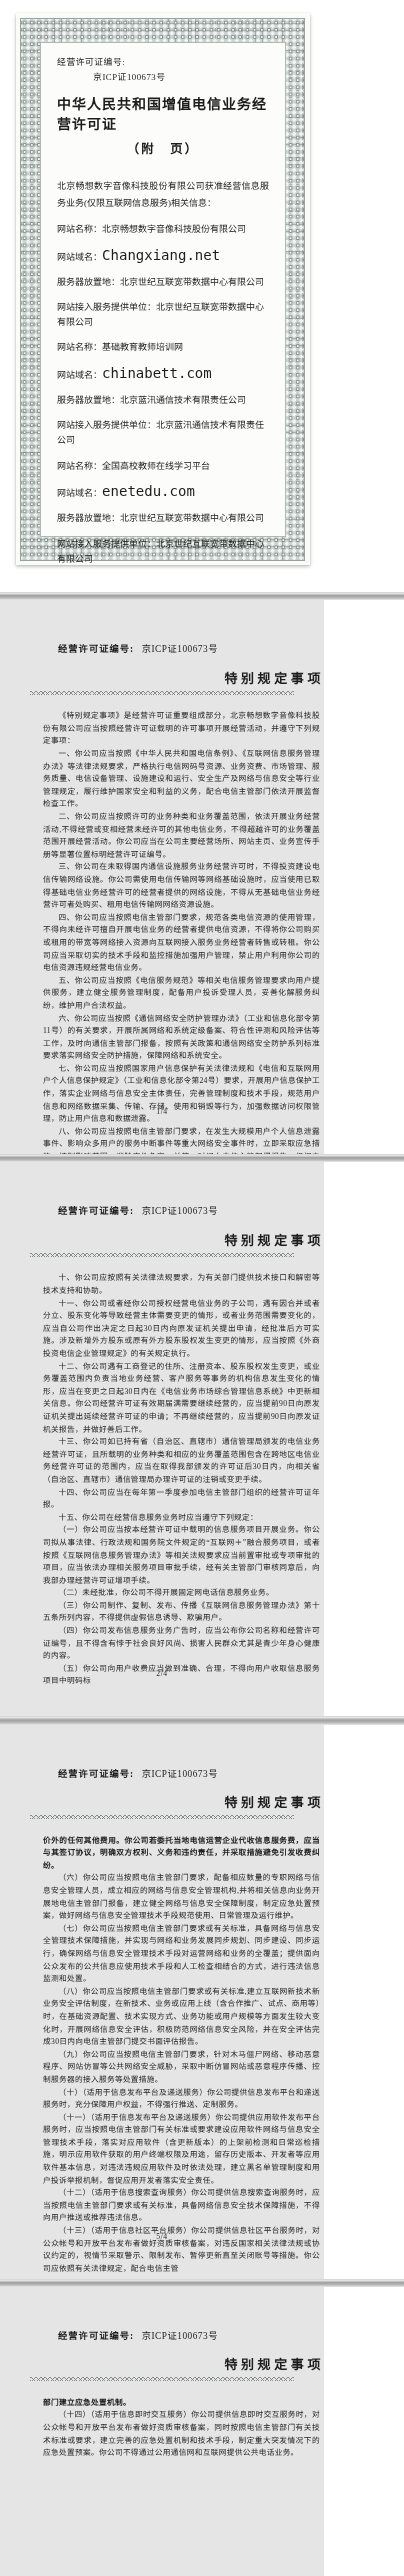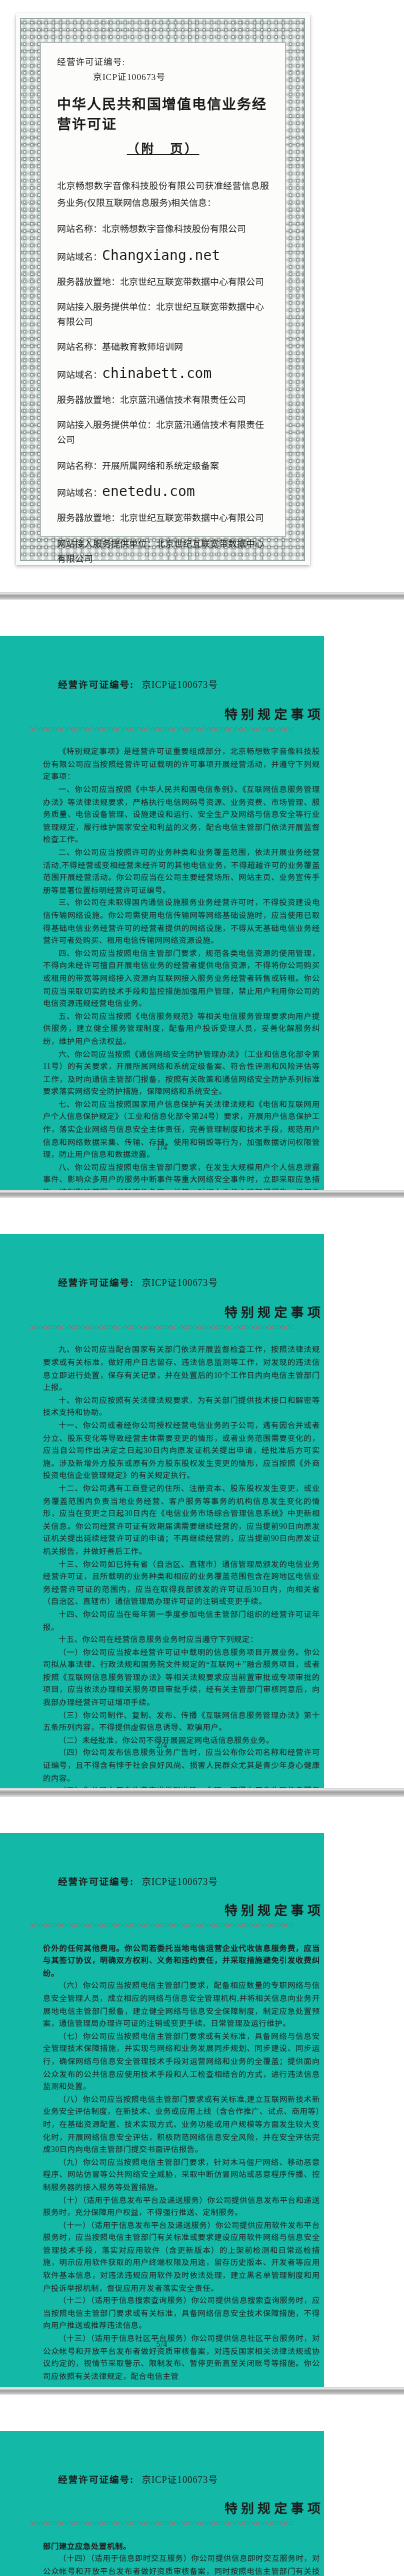--- a/index.html
+++ b/index.html
@@ -53,39 +53,38 @@
     font-size:14px;
     font-weight:bold;
     letter-spacing:1px;
   }
   .cert-subtitle{
     margin:6.2px 0 0;
     text-align:center;
     font-size:12.4px;
     font-weight:bold;
     letter-spacing:2.1px;
-    text-decoration:underline;
   }
   .cert-intro{
     margin:20.6px 0 0;
     font-size:9px;
     line-height:17px;
     text-align:justify;
   }
   .cert-entries{margin-top:10px;}
   .cert-entry{
     margin:10.3px 0 0;
     font-size:9px;
     line-height:15px;
     text-align:left;
   }
   .cert-entry .val.mono{font-family:"DejaVu Sans Mono","Liberation Mono",monospace;font-size:14px;}
 
   
-  .doc-page{background:#14b8a6;margin-top:36px;}
+  .doc-page{background:#e5e5e5;}
   .doc-h1076{height:554px;}
   .doc-h1143{height:589px;}
   .doc-head{
     padding:41px 0 0 58px;
     font-size:9.3px;
   }
   .doc-head .lbl{font-weight:bold;letter-spacing:1px;}
   .doc-head .num{margin-left:5.2px;letter-spacing:0.5px;}
   .doc-title{
     margin:12.4px 0 4.1px;
@@ -131,21 +130,21 @@
           <p class="cert-intro">北京畅想数字音像科技股份有限公司获准经营信息服务业务(仅限互联网信息服务)相关信息：</p>
           <div class="cert-entries">
             <p class="cert-entry"><span class="lbl">网站名称：</span><span class="val">北京畅想数字音像科技股份有限公司</span></p>
             <p class="cert-entry"><span class="lbl">网站域名：</span><span class="val mono">Changxiang.net</span></p>
             <p class="cert-entry"><span class="lbl">服务器放置地：</span><span class="val">北京世纪互联宽带数据中心有限公司</span></p>
             <p class="cert-entry"><span class="lbl">网站接入服务提供单位：</span><span class="val">北京世纪互联宽带数据中心有限公司</span></p>
             <p class="cert-entry"><span class="lbl">网站名称：</span><span class="val">基础教育教师培训网</span></p>
             <p class="cert-entry"><span class="lbl">网站域名：</span><span class="val mono">chinabett.com</span></p>
             <p class="cert-entry"><span class="lbl">服务器放置地：</span><span class="val">北京蓝汛通信技术有限责任公司</span></p>
             <p class="cert-entry"><span class="lbl">网站接入服务提供单位：</span><span class="val">北京蓝汛通信技术有限责任公司</span></p>
-            <p class="cert-entry"><span class="lbl">网站名称：</span><span class="val">开展所属网络和系统定级备案</span></p>
+            <p class="cert-entry"><span class="lbl">网站名称：</span><span class="val">全国高校教师在线学习平台</span></p>
             <p class="cert-entry"><span class="lbl">网站域名：</span><span class="val mono">enetedu.com</span></p>
             <p class="cert-entry"><span class="lbl">服务器放置地：</span><span class="val">北京世纪互联宽带数据中心有限公司</span></p>
             <p class="cert-entry"><span class="lbl">网站接入服务提供单位：</span><span class="val">北京世纪互联宽带数据中心有限公司</span></p>
           </div>
         </div>
       </div>
     </div>
   </div>
 
   <div class="page-divider"></div>
@@ -174,48 +173,47 @@
   <div class="page-divider"></div>
 
   <div class="page doc-page doc-h1076">
     <div class="doc-head">
       <span class="lbl">经营许可证编号:</span>
       <span class="num">京ICP证100673号</span>
     </div>
     <h2 class="doc-title">特别规定事项</h2>
     <div class="zigzag"></div>
     <div class="doc-body">
-      <p>九、你公司应当配合国家有关部门依法开展监督检查工作，按照法律法规要求或有关标准，做好用户日志留存、违法信息监测等工作，对发现的违法信息立即进行处置，保存有关记录，并在处置后的10个工作日内向电信主管部门上报。</p>
       <p>十、你公司应按照有关法律法规要求，为有关部门提供技术接口和解密等技术支持和协助。</p>
       <p>十一、你公司或者经你公司授权经营电信业务的子公司，遇有因合并或者分立、股东变化等导致经营主体需要变更的情形，或者业务范围需要变化的，应当自公司作出决定之日起30日内向原发证机关提出申请，经批准后方可实施。涉及新增外方股东或原有外方股东股权发生变更的情形，应当按照《外商投资电信企业管理规定》的有关规定执行。</p>
       <p>十二、你公司遇有工商登记的住所、注册资本、股东股权发生变更，或业务覆盖范围内负责当地业务经营、客户服务等事务的机构信息发生变化的情形，应当在变更之日起30日内在《电信业务市场综合管理信息系统》中更新相关信息。你公司经营许可证有效期届满需要继续经营的，应当提前90日向原发证机关提出延续经营许可证的申请；不再继续经营的，应当提前90日向原发证机关报告，并做好善后工作。</p>
       <p>十三、你公司如已持有省（自治区、直辖市）通信管理局颁发的电信业务经营许可证，且所载明的业务种类和相应的业务覆盖范围包含在跨地区电信业务经营许可证的范围内，应当在取得我部颁发的许可证后30日内，向相关省（自治区、直辖市）通信管理局办理许可证的注销或变更手续。</p>
       <p>十四、你公司应当在每年第一季度参加电信主管部门组织的经营许可证年报。</p>
       <p>十五、你公司在经营信息服务业务时应当遵守下列规定：</p>
       <p>（一）你公司应当按本经营许可证中载明的信息服务项目开展业务。你公司拟从事法律、行政法规和国务院文件规定的“互联网＋”融合服务项目，或者按照《互联网信息服务管理办法》等相关法规要求应当前置审批或专项审批的项目，应当依法办理相关服务项目审批手续，经有关主管部门审核同意后，向我部办理经营许可证增项手续。</p>
+      <p>（二）未经批准，你公司不得开展固定网电话信息服务业务。</p>
       <p>（三）你公司制作、复制、发布、传播《互联网信息服务管理办法》第十五条所列内容，不得提供虚假信息诱导、欺骗用户。</p>
-      <p>（二）未经批准，你公司不得开展固定网电话信息服务业务。</p>
       <p>（四）你公司发布信息服务业务广告时，应当公布你公司名称和经营许可证编号，且不得含有悖于社会良好风尚、损害人民群众尤其是青少年身心健康的内容。</p>
       <p>（五）你公司向用户收费应当做到准确、合理，不得向用户收取信息服务项目中明码标</p>
     </div>
     <div class="page-num">2/4</div>
   </div>
 
   <div class="page-divider"></div>
 
   <div class="page doc-page doc-h1076">
     <div class="doc-head">
       <span class="lbl">经营许可证编号:</span>
       <span class="num">京ICP证100673号</span>
     </div>
     <h2 class="doc-title">特别规定事项</h2>
     <div class="zigzag"></div>
     <div class="doc-body">
       <p class="cont">价外的任何其他费用。你公司若委托当地电信运营企业代收信息服务费，应当与其签订协议，明确双方权利、义务和违约责任，并采取措施避免引发收费纠纷。</p>
-      <p>（六）你公司应当按照电信主管部门要求，配备相应数量的专职网络与信息安全管理人员，成立相应的网络与信息安全管理机构,并将相关信息向业务开展地电信主管部门报备，建立健全网络与信息安全保障制度，制定应急处置预案，通信管理局办理许可证的注销或变更手续、日常管理及运行维护。</p>
+      <p>（六）你公司应当按照电信主管部门要求，配备相应数量的专职网络与信息安全管理人员，成立相应的网络与信息安全管理机构,并将相关信息向业务开展地电信主管部门报备，建立健全网络与信息安全保障制度，制定应急处置预案，做好网络与信息安全管理技术手段规范使用、日常管理及运行维护。</p>
       <p>（七）你公司应当按照电信主管部门要求或有关标准，具备网络与信息安全管理技术保障措施，并实现与网络和业务发展同步规划、同步建设、同步运行，确保网络与信息安全管理技术手段对运营网络和业务的全覆盖；提供面向公众发布的公共信息应使用技术手段和人工检查相结合的方式，进行违法信息监测和处置。</p>
       <p>（八）你公司应当按照电信主管部门要求或有关标准,建立互联网新技术新业务安全评估制度，在新技术、业务或应用上线（含合作推广、试点、商用等）时，在基础资源配置、技术实现方式、业务功能或用户规模等方面发生较大变化时，开展网络信息安全评估，积极防范网络信息安全风险，并在安全评估完成30日内向电信主管部门提交书面评估报告。</p>
       <p>（九）你公司应当按照电信主管部门要求，针对木马僵尸网络、移动恶意程序、网站仿冒等公共网络安全威胁，采取中断仿冒网站或恶意程序传播、控制服务器的接入服务等处置措施。</p>
       <p>（十）（适用于信息发布平台及递送服务）你公司提供信息发布平台和递送服务时，充分保障用户权益，不得强行推送、定制服务。</p>
       <p>（十一）（适用于信息发布平台及递送服务）你公司提供应用软件发布平台服务时，应当按照电信主管部门有关标准或要求建设应用软件网络与信息安全管理技术手段，落实对应用软件（含更新版本）的上架前检测和日常巡检措施，明示应用软件获取的用户终端权限及用途，留存历史版本、开发者等应用软件基本信息，对违法违规应用软件及时依法处理，建立黑名单管理制度和用户投诉举报机制，督促应用开发者落实安全责任。</p>
       <p>（十二）（适用于信息搜索查询服务）你公司提供信息搜索查询服务时，应当按照电信主管部门要求或有关标准，具备网络信息安全技术保障措施，不得向用户推送或推荐违法信息。</p>
       <p>（十三）（适用于信息社区平台服务）你公司提供信息社区平台服务时，对公众帐号和开放平台发布者做好资质审核备案，对违反国家相关法律法规或协议约定的，视情节采取警示、限制发布、暂停更新直至关闭账号等措施。你公司应依照有关法律规定，配合电信主管</p>
     </div>
     <div class="page-num">5/4</div>
   </div>

